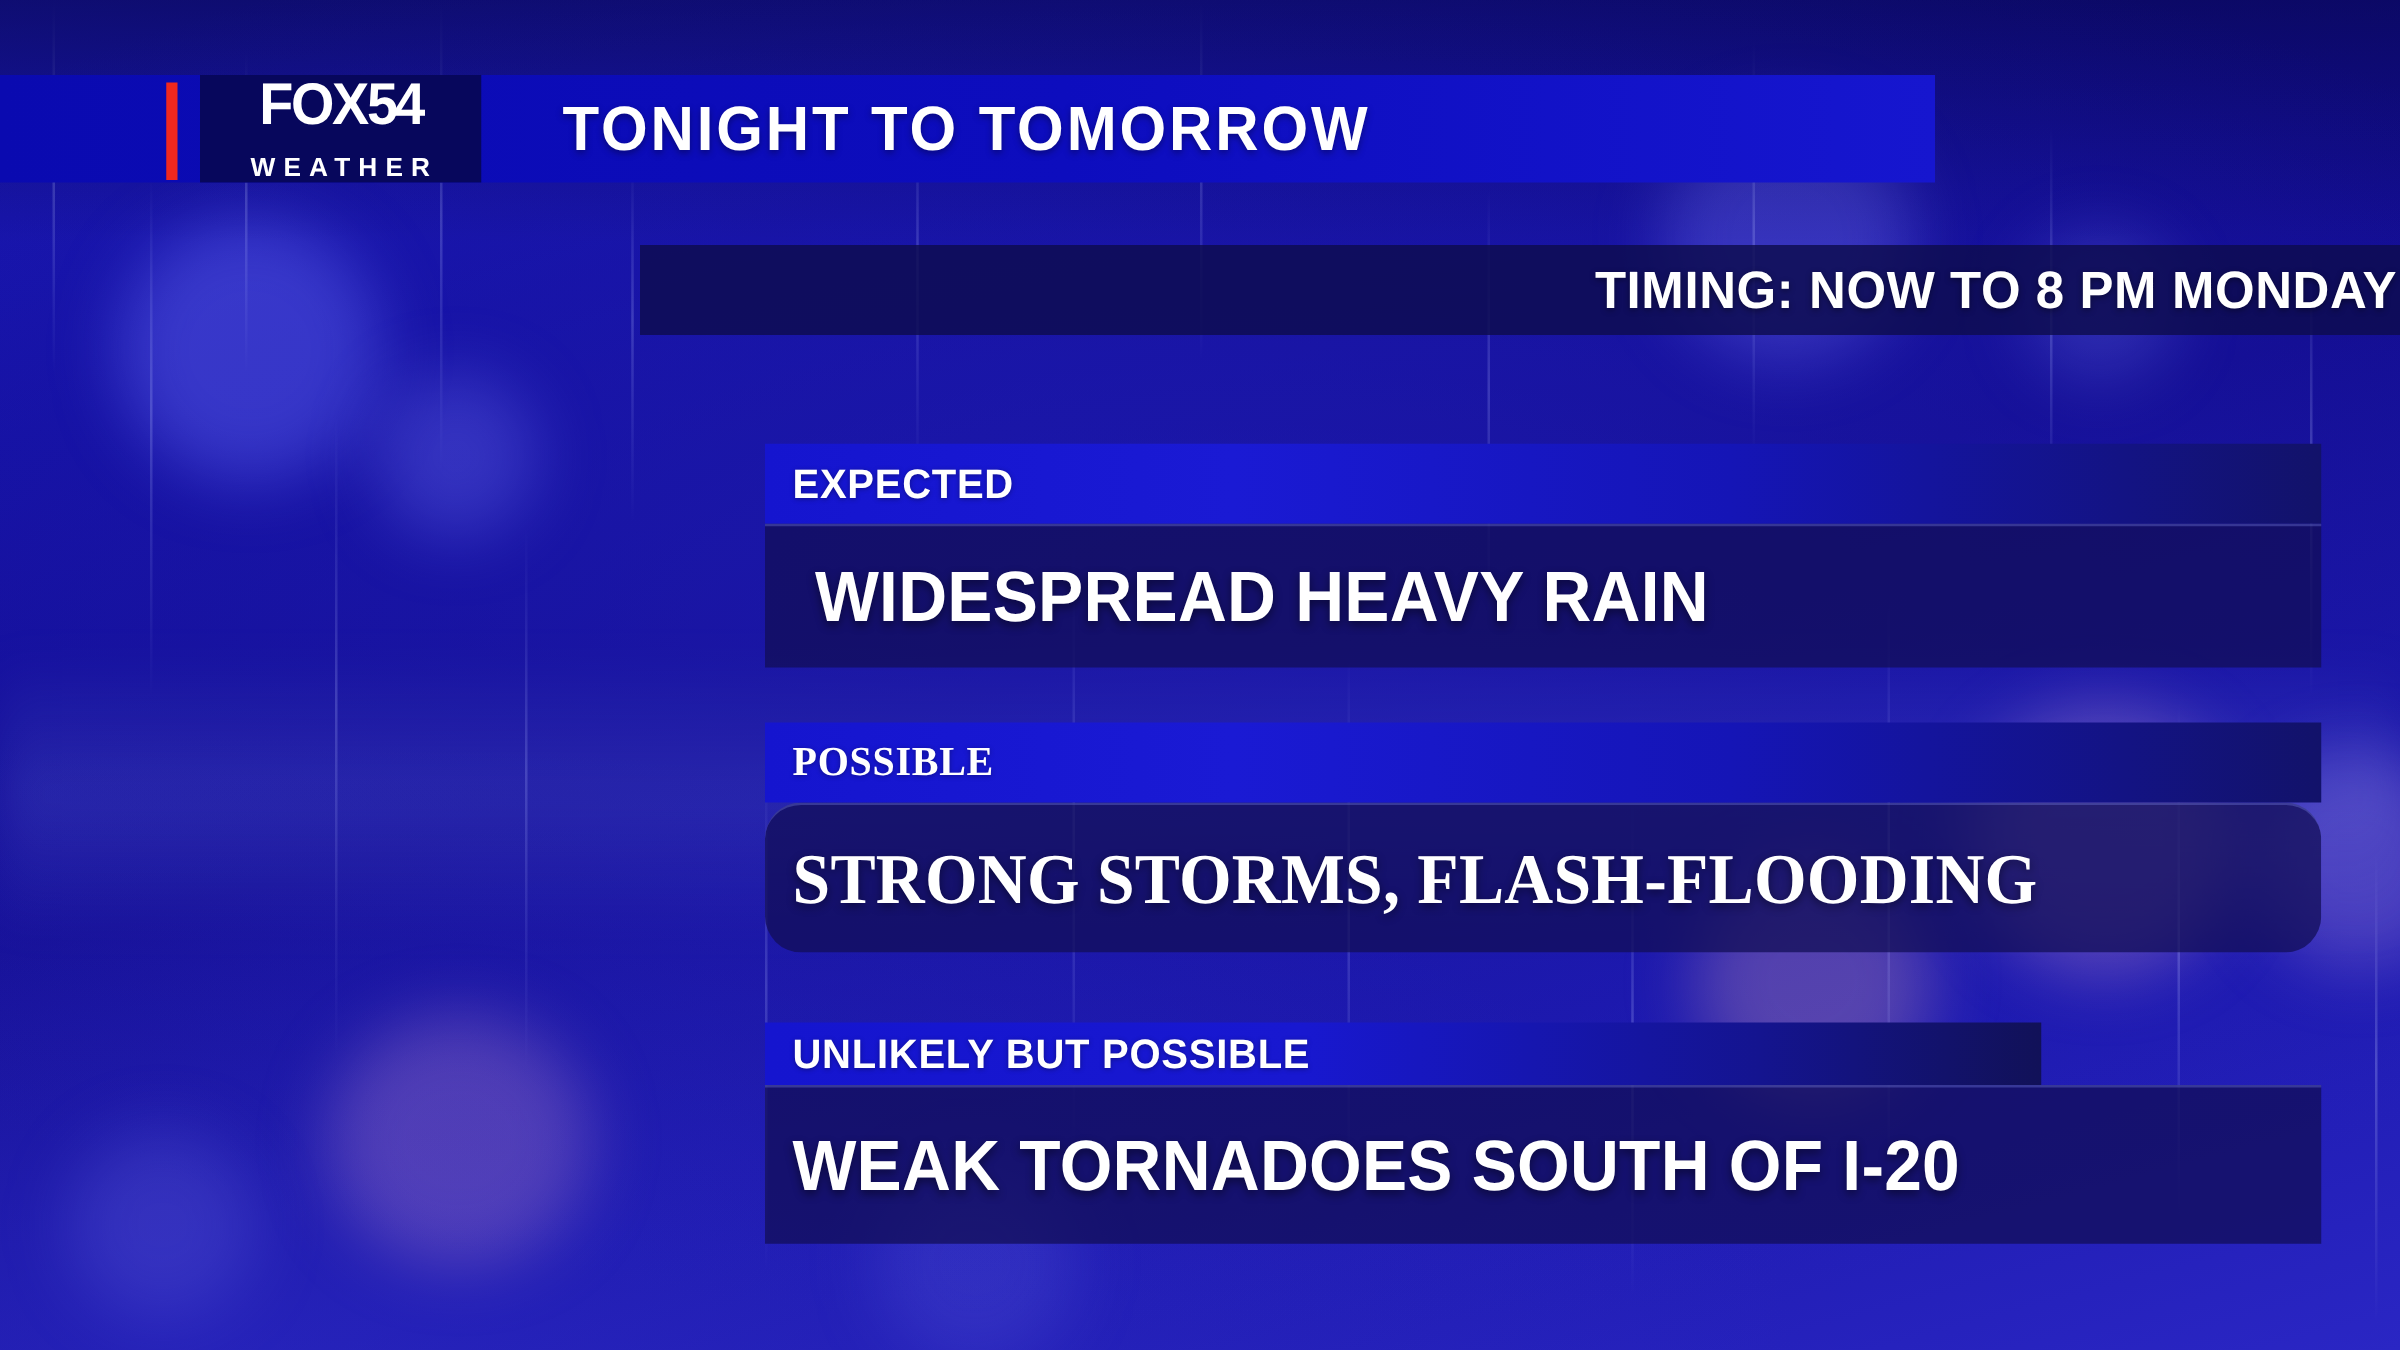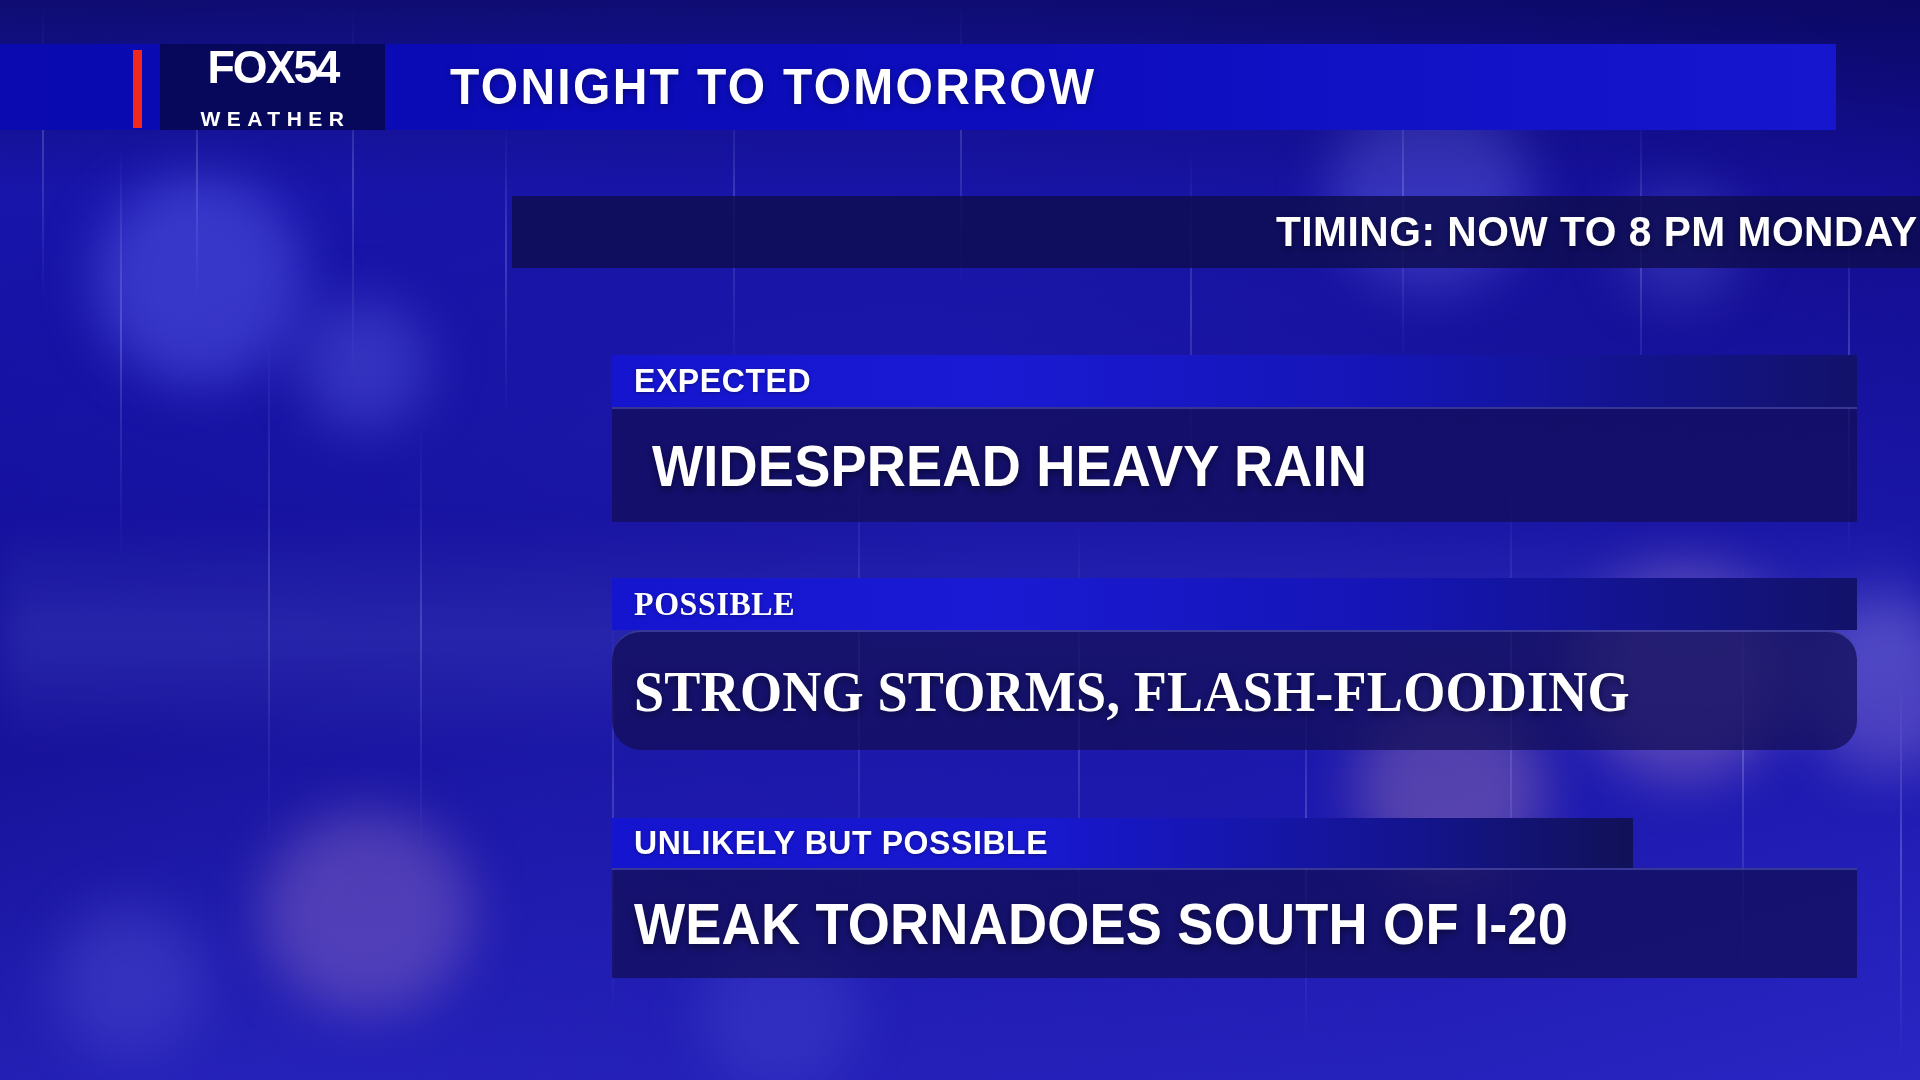--- a/index.html
+++ b/index.html
@@ -35,21 +35,21 @@
     background:linear-gradient(to bottom, rgba(255,255,255,0) 0%, rgba(190,200,255,0.55) 45%, rgba(255,255,255,0) 100%);
     filter:blur(0.6px);
   }
   .glowband {
     position:absolute; left:0; right:0; height:230px;
     background:linear-gradient(to bottom, rgba(255,255,255,0) 0%, rgba(150,170,255,0.16) 50%, rgba(255,255,255,0) 100%);
     filter:blur(18px);
   }
 
   
-  .header { position:absolute; left:0; top:44px; width:1836px; height:86px;text-decoration:underline; }
+  .header { position:absolute; left:0; top:60px; width:1548px; height:86px;text-decoration:underline; }
   .header-bg {
     position:absolute; inset:0;
     background:linear-gradient(to right, #0a0ab0 0%, #0d0dbe 55%, #1616cf 100%);
   }
   .red-bar { position:absolute; left:133px; top:6px; width:9px; height:78px; background:#f0281e; }
   .logo-box {
     position:absolute; left:160px; top:0; width:225px; height:86px;
     background:#07075c;
     display:flex; flex-direction:column; align-items:center; justify-content:center;
   }
@@ -81,21 +81,21 @@
   }
   .timing-text {
     color:#fff; font-weight:bold; font-size:42px; letter-spacing:.5px;
     transform:scaleX(0.97);
     text-shadow:0 2px 5px rgba(0,0,0,.4);
   }
 
   
   .block { position:absolute; }
   .label-band {
-    height:52px; display:flex; align-items:center;
+    height:64px; display:flex; align-items:center;
     background:linear-gradient(to right, #1515cf 0%, #1a1ad4 30%, #1515b6 62%, #12126a 100%);
     padding-left:22px;
   }
   .label-band.wide { background:linear-gradient(to right, #1515cf 0%, #1818d0 42%, #14148f 78%, #111158 100%); }
   .label-text {
     color:#fff; font-weight:bold; font-size:33px; letter-spacing:.6px;
     transform:scaleX(0.97); transform-origin:left center;
     text-shadow:0 1px 4px rgba(0,0,0,.35);
   }
   .value-band {
@@ -187,18 +187,18 @@
     </div>
     <div class="value-band" style="width:1245px; height:120px;border-radius:29px;">
       <span class="value-text" style="font-size:57px;">STRONG STORMS, FLASH-FLOODING</span>
     </div>
   </div>
 
   <div class="block" style="left:612px; top:818px; width:1245px;">
     <div class="label-band wide" style="width:1021px; height:50px;">
       <span class="label-text">UNLIKELY BUT POSSIBLE</span>
     </div>
-    <div class="value-band" style="width:1245px; height:110px;">
+    <div class="value-band" style="width:1245px; height:127px;">
       <span class="value-text" style="font-size:57px;">WEAK TORNADOES SOUTH OF I-20</span>
     </div>
   </div>
 
 </div>
 
 </body></html>

